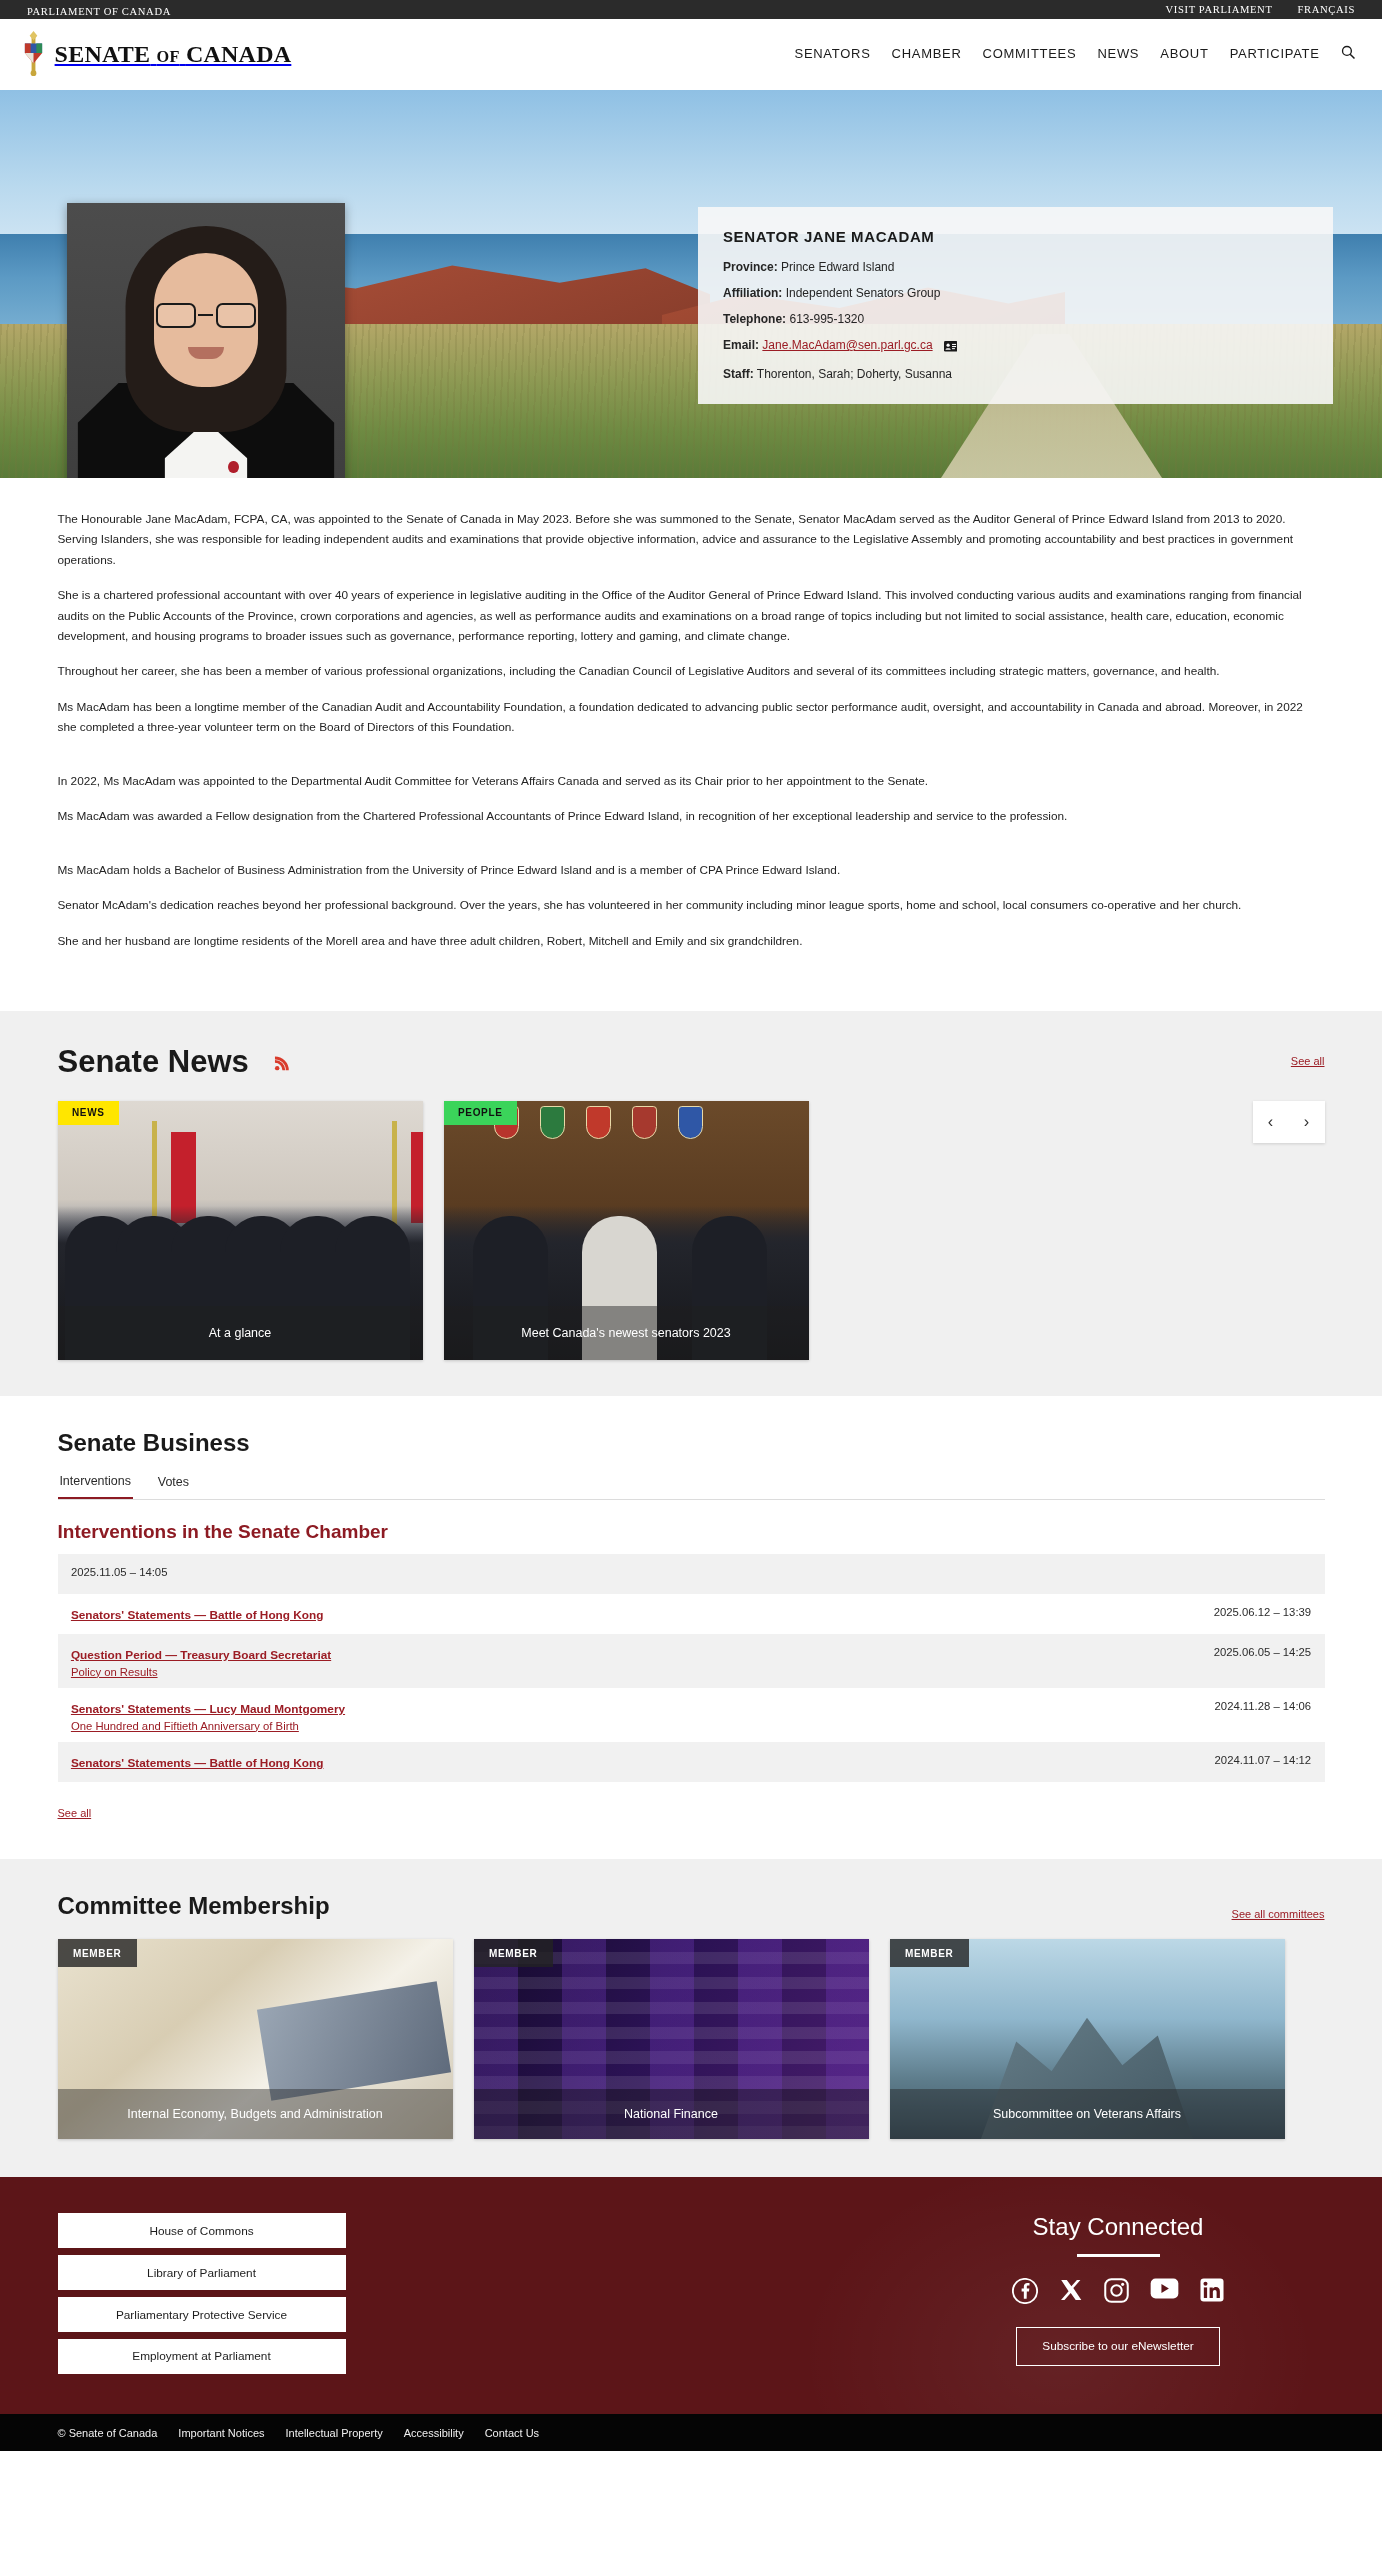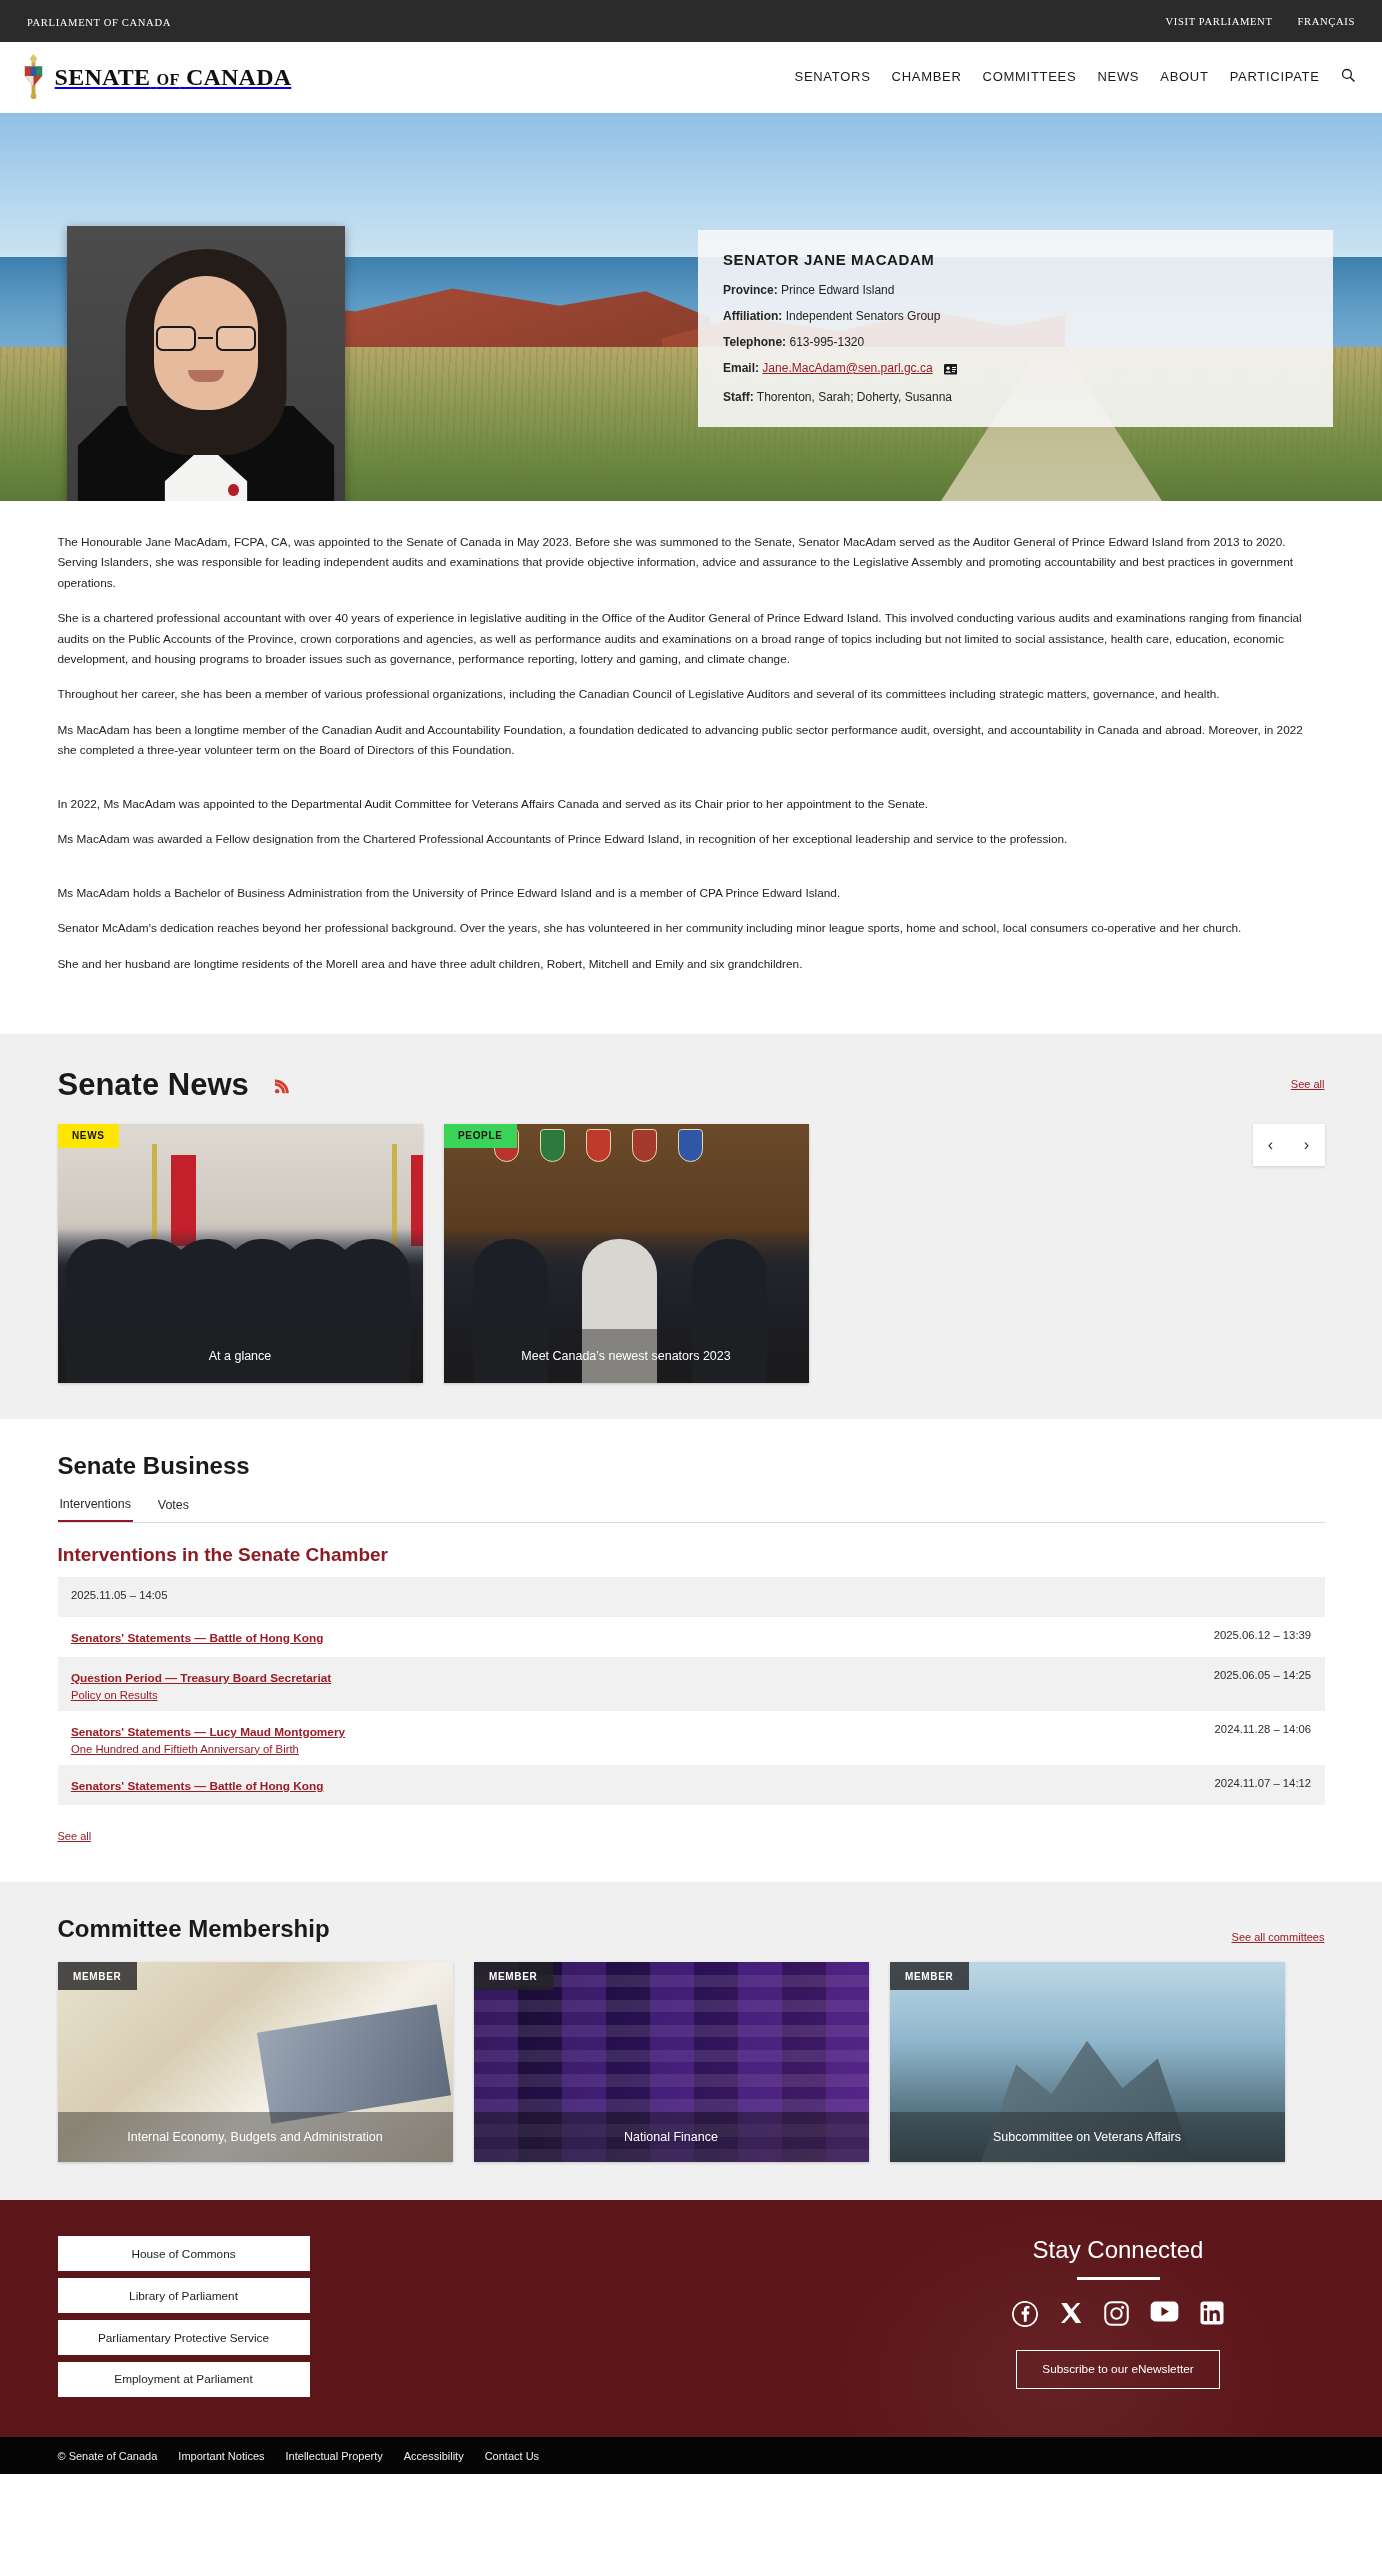--- a/index.html
+++ b/index.html
@@ -5,21 +5,21 @@
   * { box-sizing: border-box; margin: 0; padding: 0; }
   html, body { width: 1382px; background: #fff; }
   body {
     font-family: "Liberation Sans", sans-serif;
     color: #222;
     -webkit-font-smoothing: antialiased;
   }
 
   
   .topbar {
-    height: 42px;
+    height: 19px;
     background: #2b2b2b;
     display: flex;
     align-items: center;
     padding: 0 27px;
     color: #fff;
   }
   .topbar a {
     color: #fff;
     text-decoration: none;
     font-size: 10.6px;
@@ -373,21 +373,21 @@
     position: relative;
     background: #5c1518;
     padding: 36px 0 40px;
     overflow: hidden;
   }
   .footer::before {
     content:""; position:absolute; right:4%; top:-10%; width: 537px; height: 403px;
     background: radial-gradient(ellipse at center, rgba(255,255,255,.055) 0%, rgba(255,255,255,0) 68%);
   }
   .footer-inner { position: relative; display: flex; width: 1267px; margin: 0 auto; }
-  .footer-links { width: 252px; display: flex; flex-direction: column; gap: 6.7px; }
+  .footer-links { width: 288px; display: flex; flex-direction: column; gap: 6.7px; }
   .footer-links a {
     display: block; background: #fff; color: #1d1d1d;
     text-align: center; font-size: 11.8px;
     padding: 10.6px 7.7px; text-decoration: none;
   }
   .stay { margin-left: auto; width: 413px; text-align: center; color: #fff; }
   .stay h3 { font-size: 24px; font-weight: 400; margin-bottom: 12.5px; }
   .stay .rule { width: 83px; height: 2.9px; background: #fff; margin: 0 auto 21px; }
   .socials { display: flex; justify-content: center; gap: 21px; margin-bottom: 23px; }
   .socials a { display: block; line-height: 0; }

